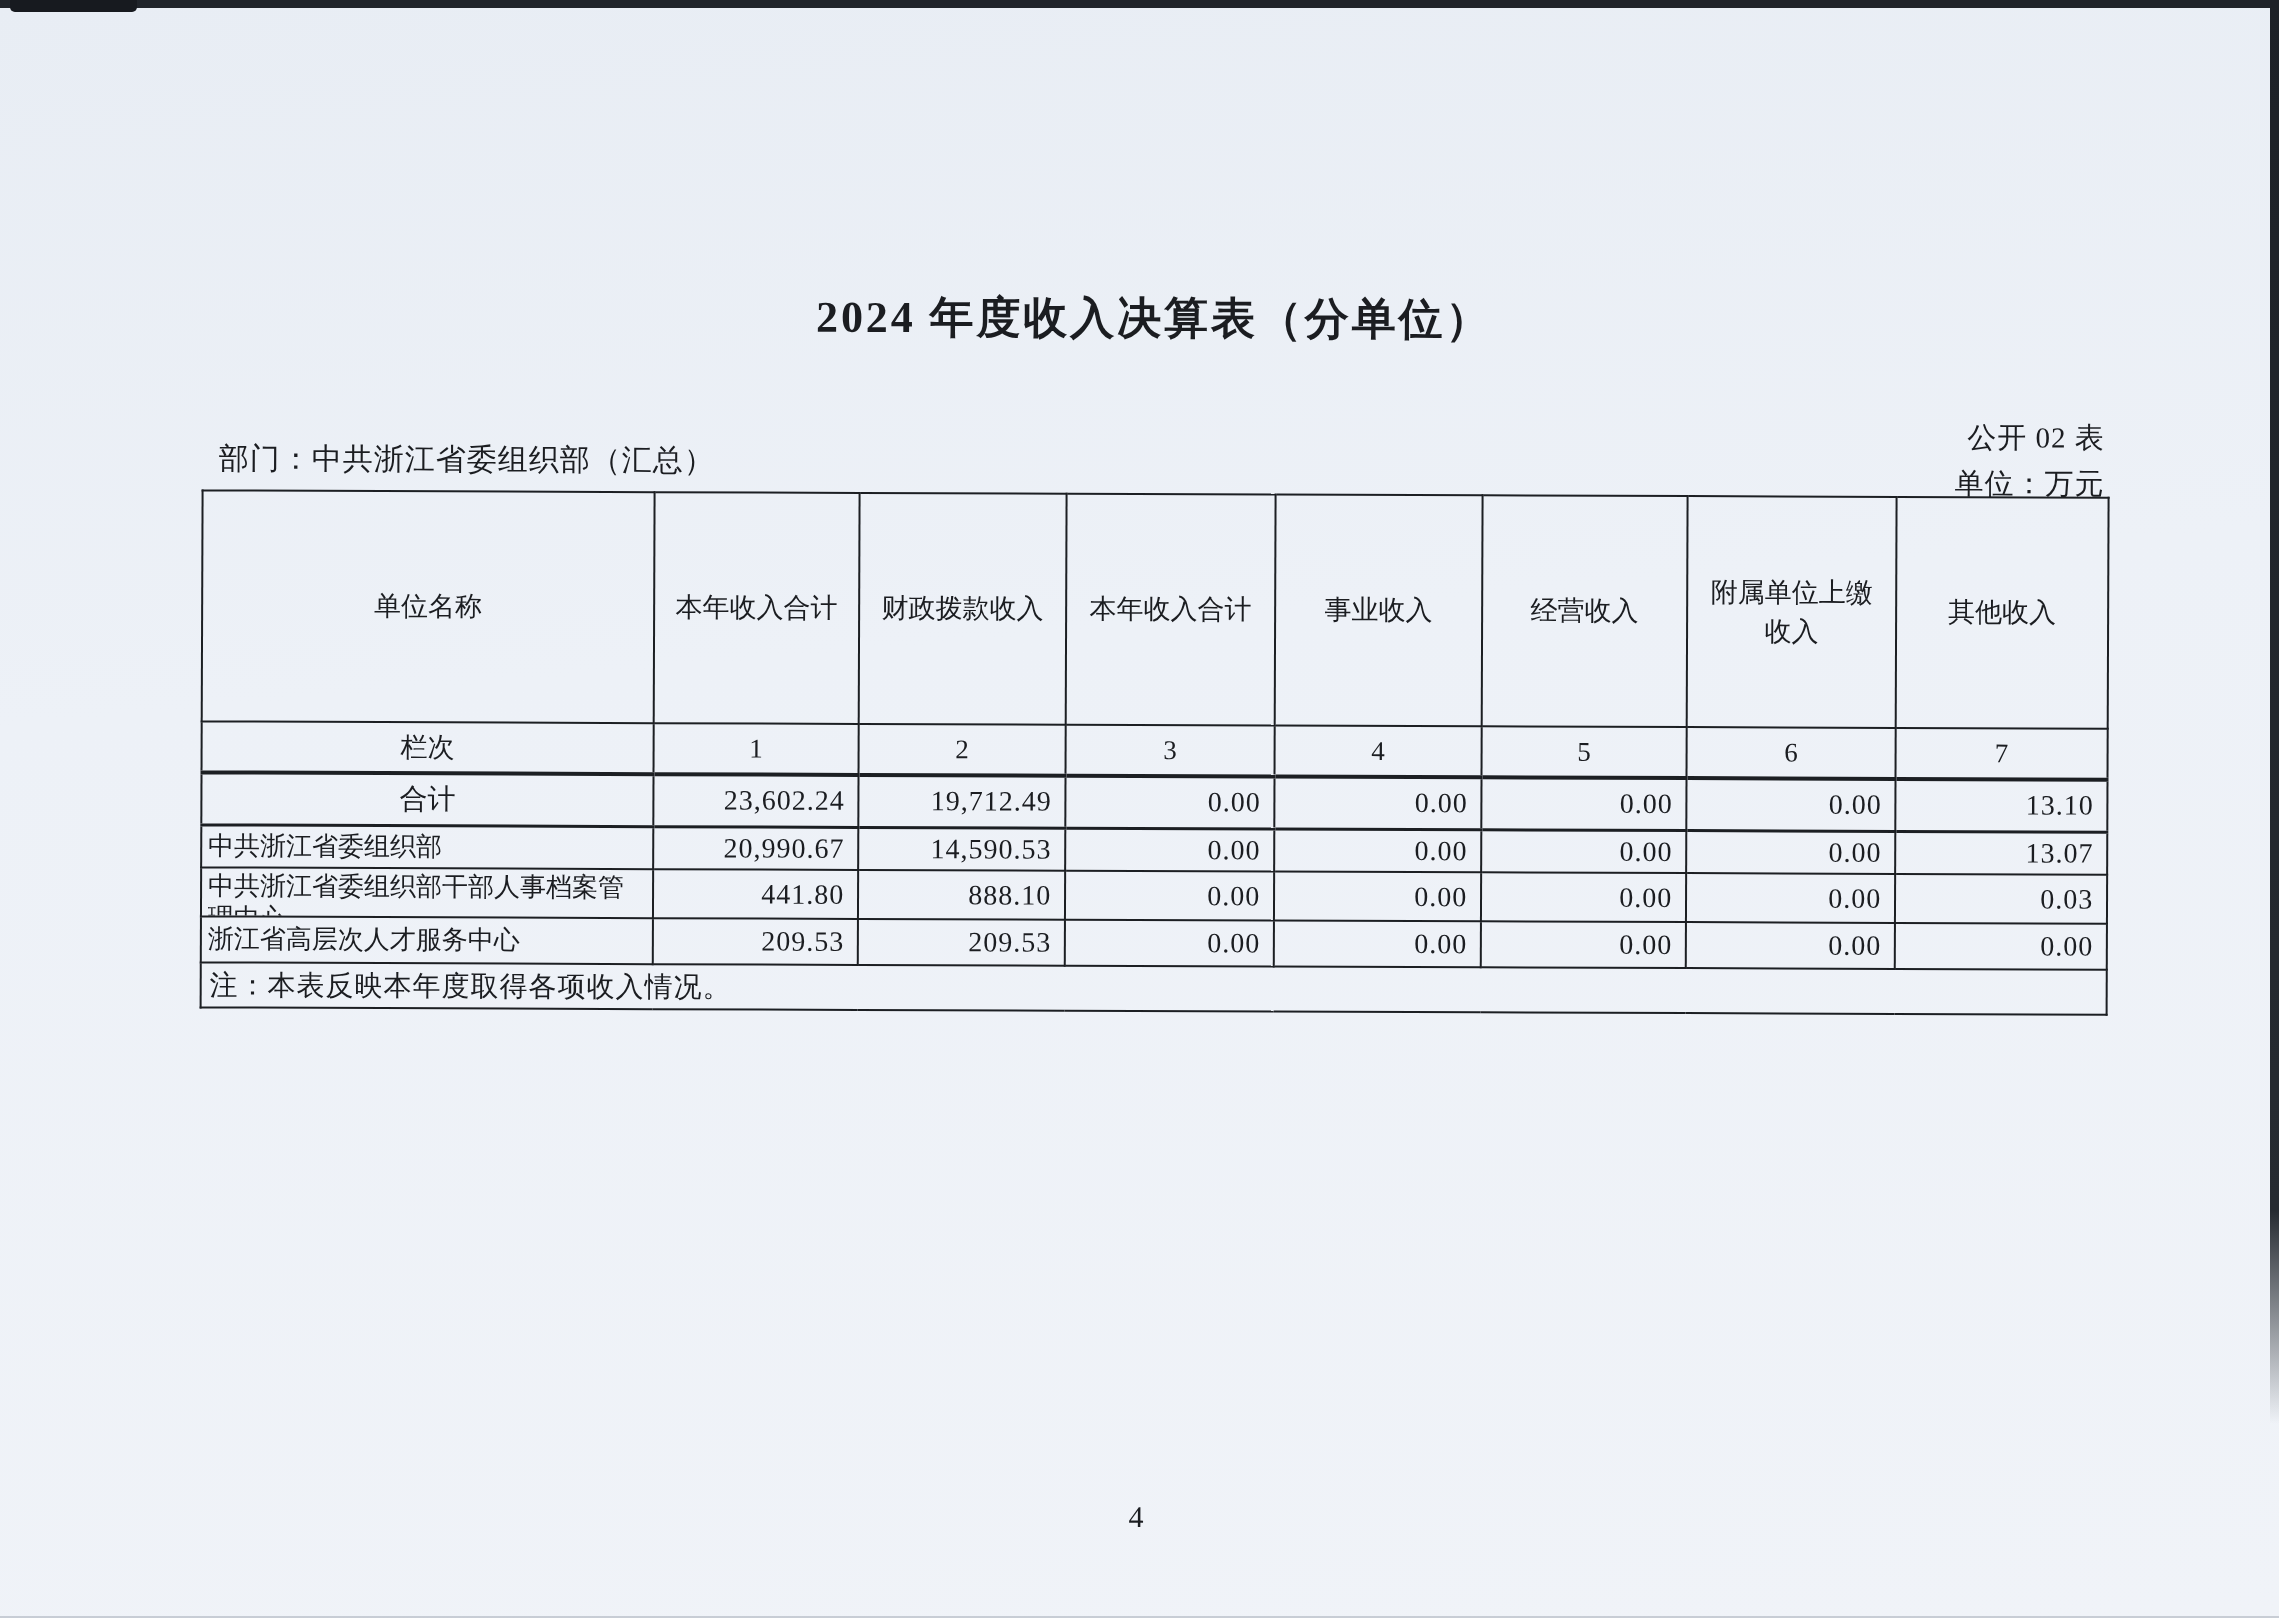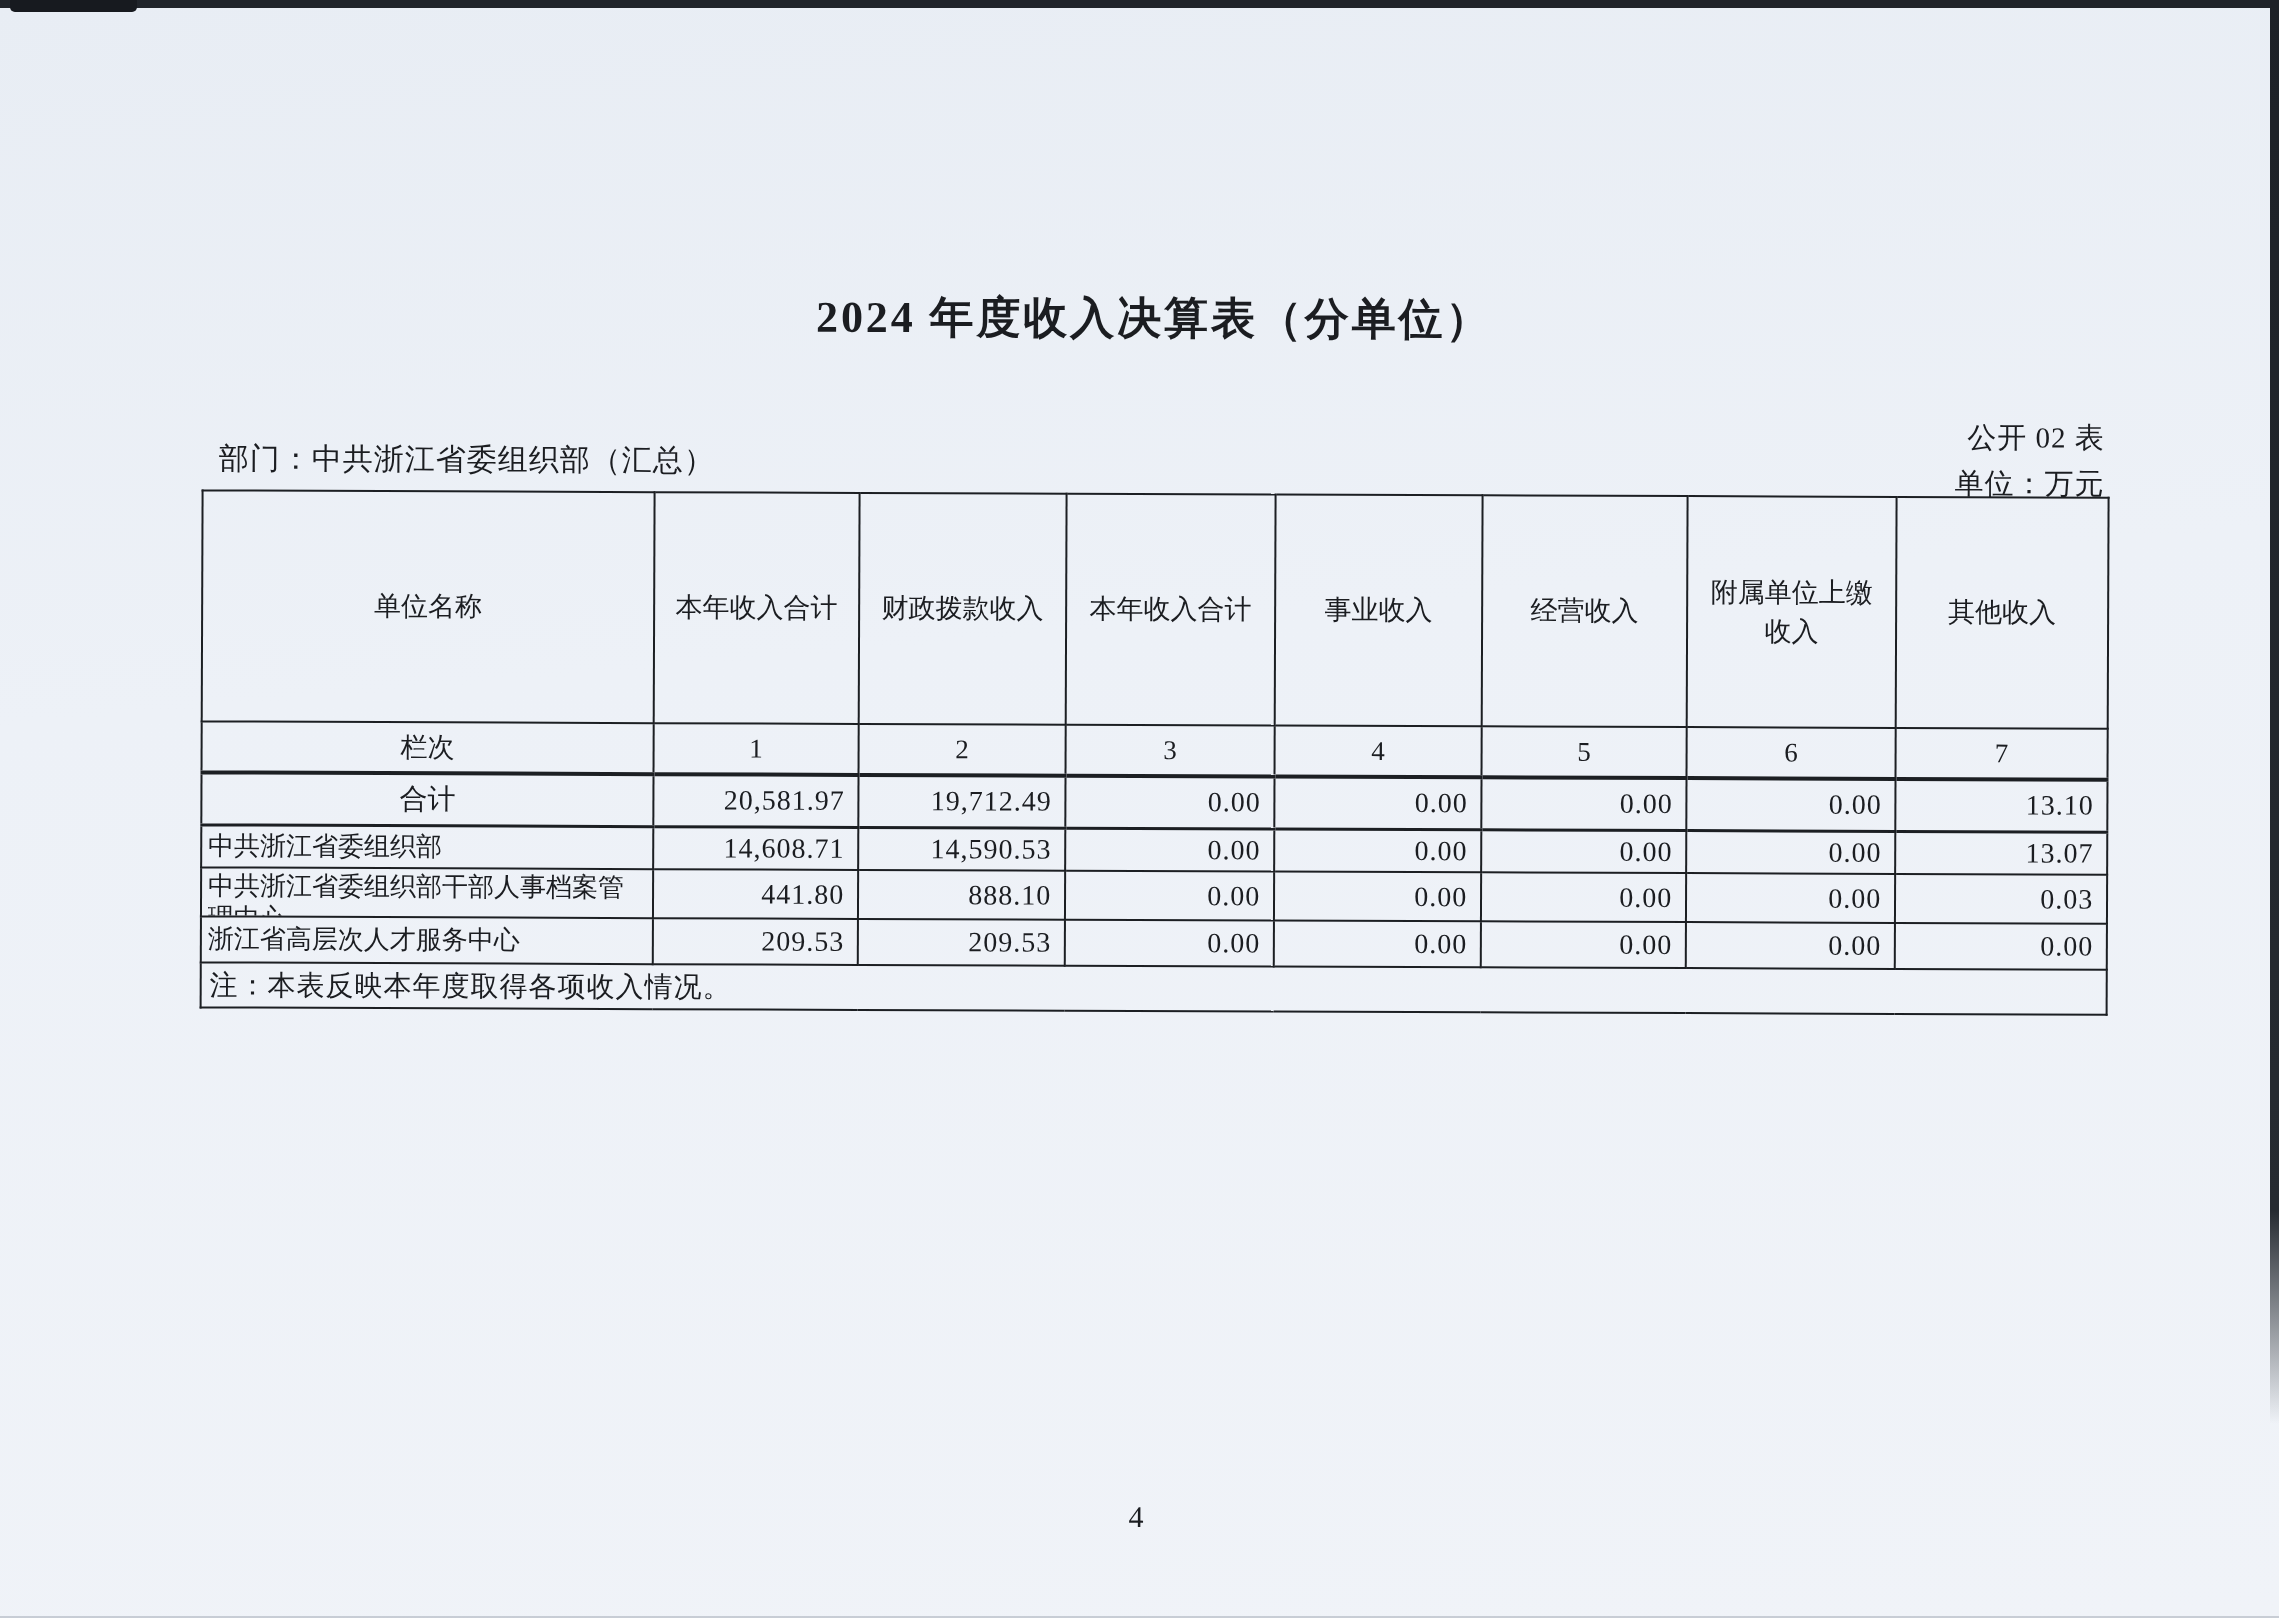--- a/index.html
+++ b/index.html
@@ -144,32 +144,32 @@
         <td>2</td>
         <td>3</td>
         <td>4</td>
         <td>5</td>
         <td>6</td>
         <td>7</td>
       </tr>
 
       <tr class="total-row">
         <td class="name-center">合计</td>
-        <td class="value-cell">20,581.97</td>
+        <td class="value-cell">23,602.24</td>
         <td class="value-cell">19,712.49</td>
         <td class="value-cell">0.00</td>
         <td class="value-cell">0.00</td>
         <td class="value-cell">0.00</td>
         <td class="value-cell">0.00</td>
         <td class="value-cell">13.10</td>
       </tr>
 
       <tr class="unit-row-1">
         <td class="unit-name">中共浙江省委组织部</td>
-        <td class="value-cell">14,608.71</td>
+        <td class="value-cell">20,990.67</td>
         <td class="value-cell">14,590.53</td>
         <td class="value-cell">0.00</td>
         <td class="value-cell">0.00</td>
         <td class="value-cell">0.00</td>
         <td class="value-cell">0.00</td>
         <td class="value-cell">13.07</td>
       </tr>
 
       <tr class="unit-row-2">
         <td class="unit-name clip-cell">

